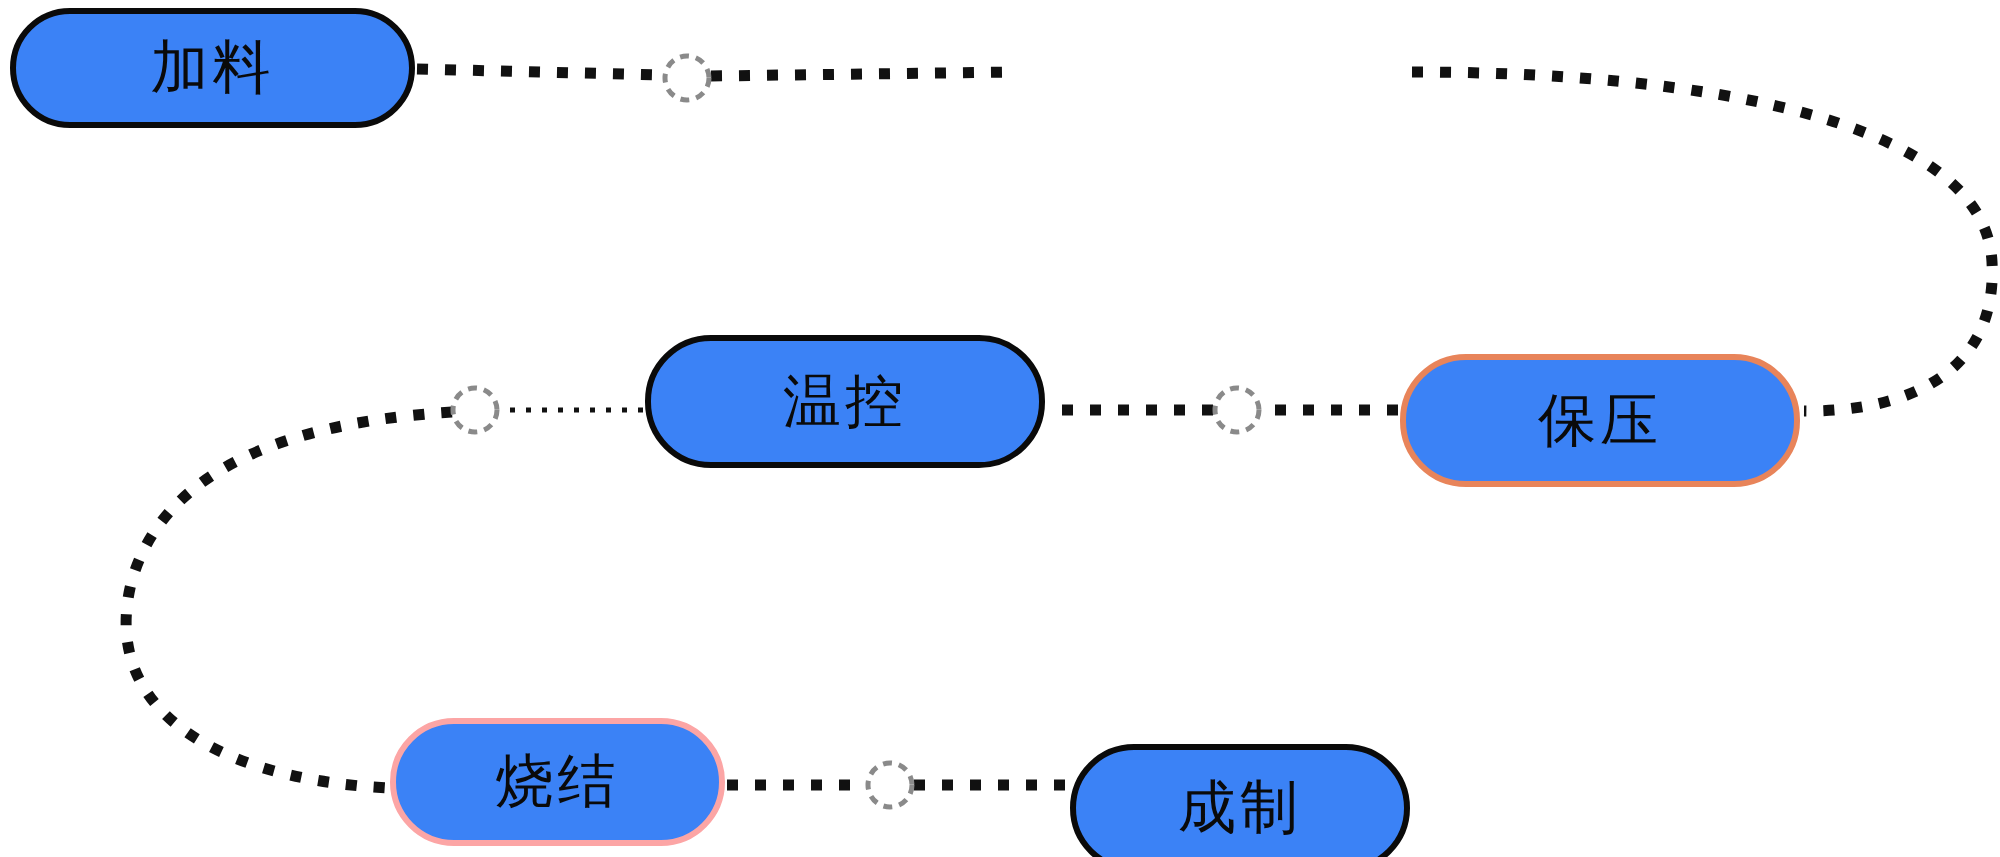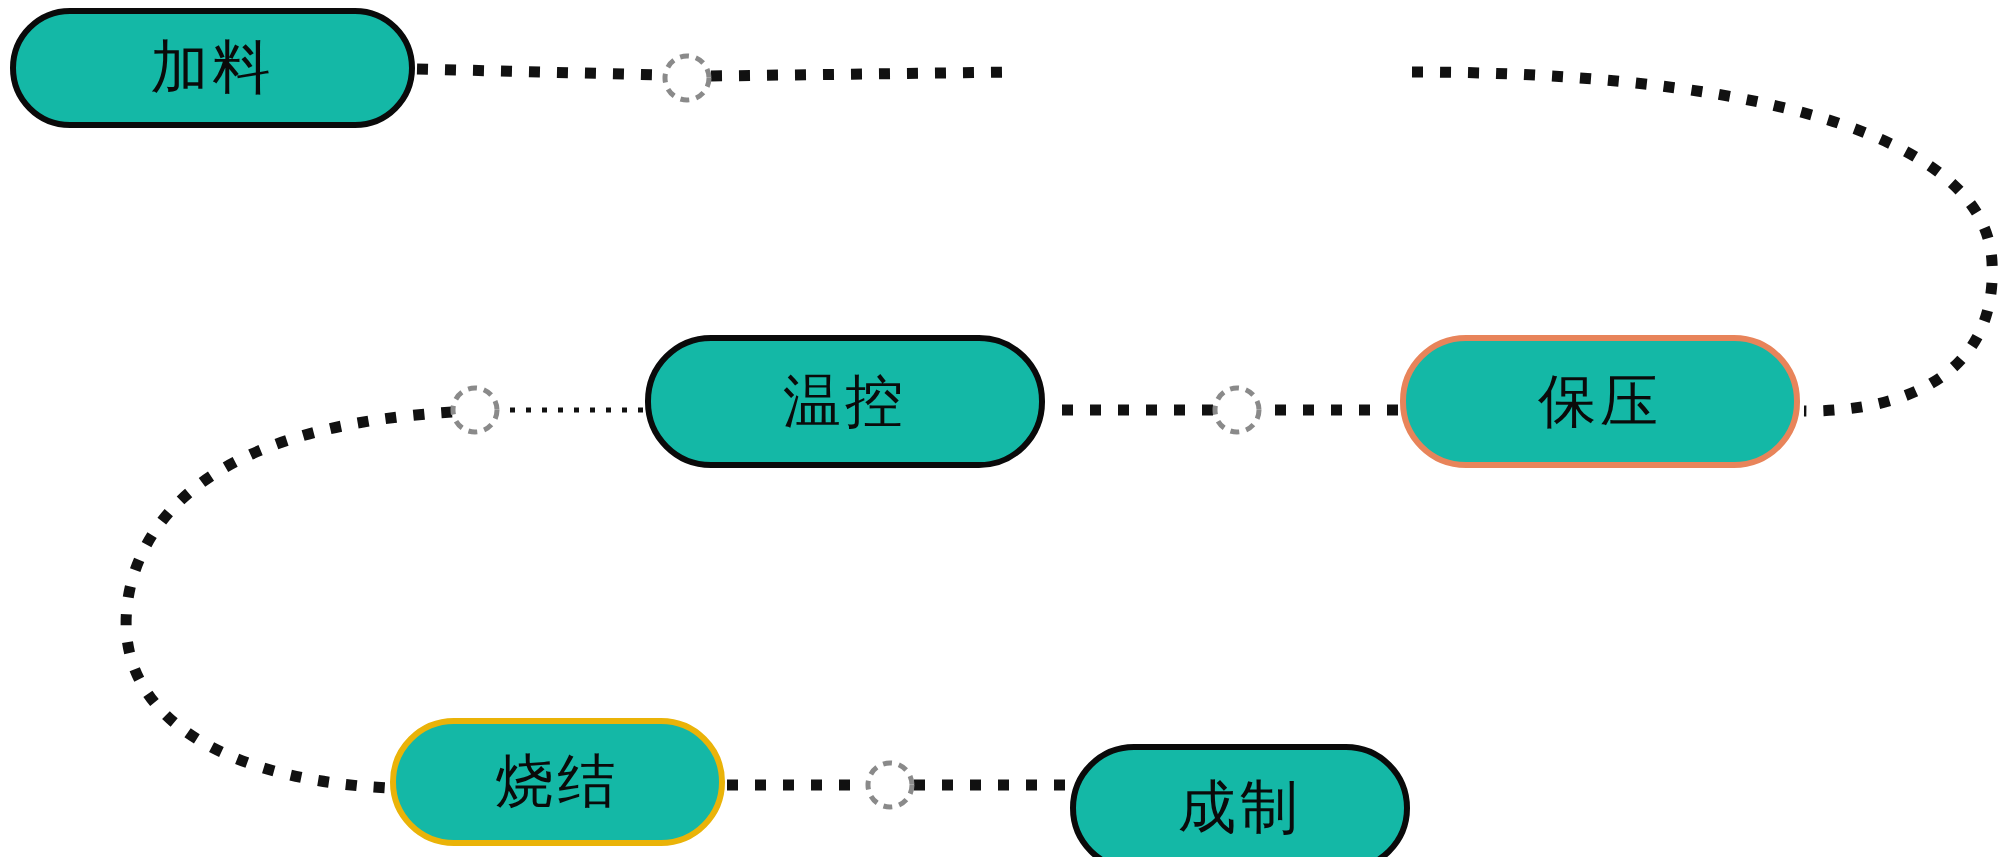--- a/index.html
+++ b/index.html
@@ -21,43 +21,44 @@
   #flow-svg {
     position: absolute;
     left: 0;
     top: 0;
     width: 2000px;
     height: 857px;
   }
   .node {
     position: absolute;
     box-sizing: border-box;
-    background: #14b8a6;
+    background: #3b82f6;
     display: flex;
     align-items: center;
     justify-content: center;
     z-index: 5;
   }
   .node-label {
     font-family: "Liberation Serif", "DejaVu Serif", serif;
     font-size: 58px;
     line-height: 1;
     color: #0a0a0a;
     letter-spacing: 4px;
     white-space: nowrap;
     user-select: none;
   }
   .node-default {
     border: 6px solid #0a0a0a;
   }
   .node-orange {
     border: 6px solid #e8845a;
+    margin-top: 19px;
   }
   .node-pink {
-    border: 6px solid #eab308;
+    border: 6px solid #fca5a5;
   }
 </style>
 </head>
 <body>
 
 <div id="canvas">
 
   <svg id="flow-svg" viewBox="0 0 2000 857" xmlns="http://www.w3.org/2000/svg">
 
     <line x1="417" y1="69" x2="664" y2="75" stroke="#111111" stroke-width="11" stroke-linecap="butt" stroke-dasharray="11 17"></line>

